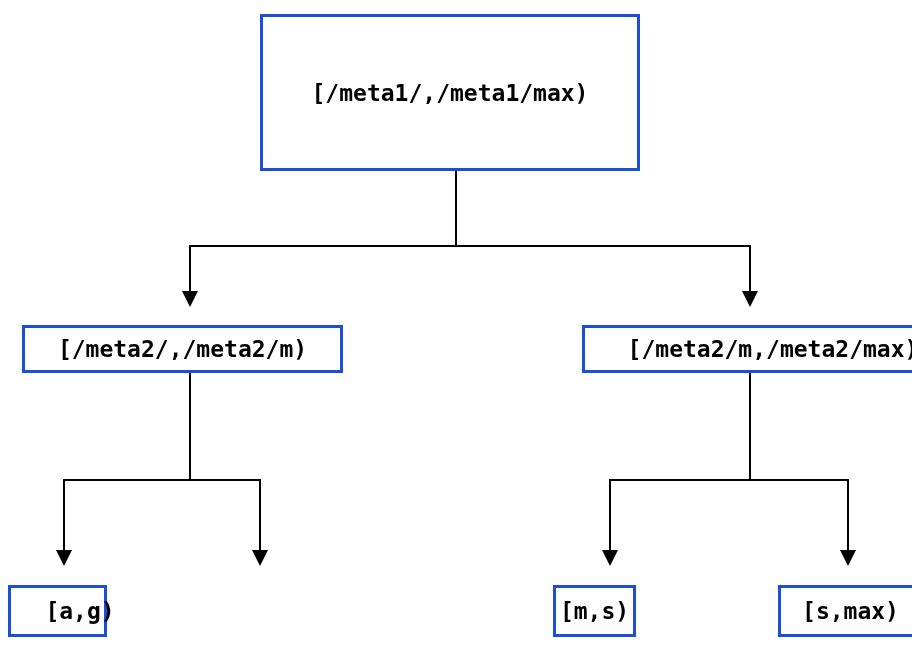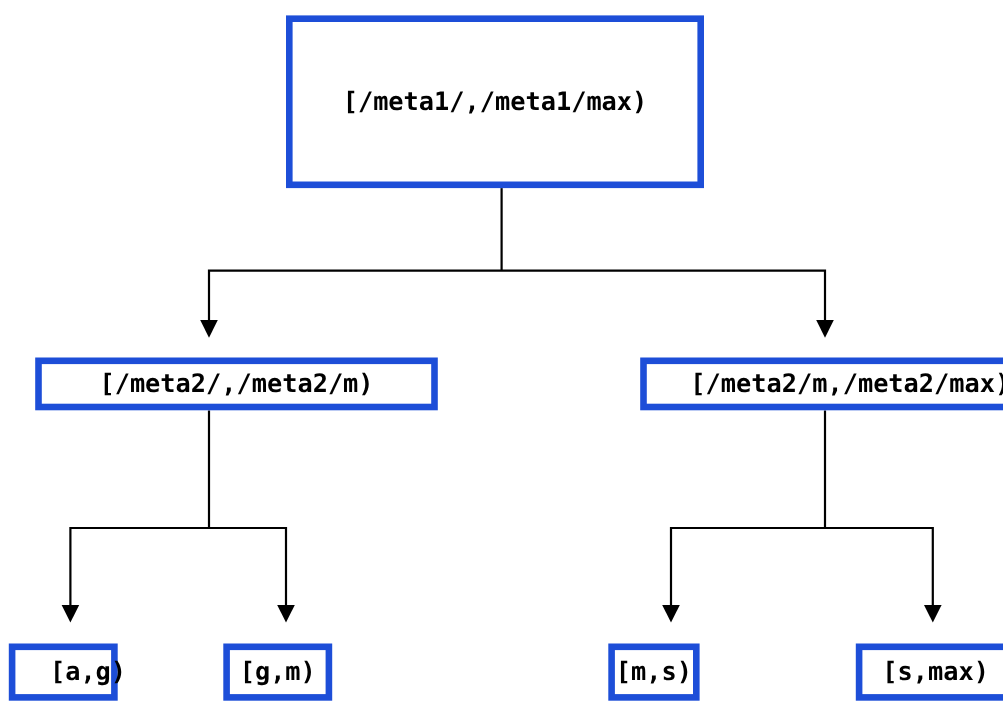--- a/index.html
+++ b/index.html
@@ -18,21 +18,21 @@
   .connectors {
     position: absolute;
     left: 0;
     top: 0;
     width: 912px;
     height: 652px;
   }
   .node {
     position: absolute;
     box-sizing: border-box;
-    border: 6px solid #1d4ed8;
+    border: 3px solid #1d4ed8;
     background: #ffffff;
     display: flex;
     align-items: center;
     justify-content: center;
     color: #000000;
     font-size: 23px;
     font-weight: bold;
     white-space: nowrap;
   }
 </style>
@@ -53,35 +53,32 @@
 
     <path d="M750,373 V480 M609,480 H849 M610,480 V552 M848,480 V552" stroke="#000000" stroke-width="2" fill="none"></path>
     <polygon points="610,566 602,550 618,550" fill="#000000"></polygon>
     <polygon points="848,566 840,550 856,550" fill="#000000"></polygon>
   </svg>
 
   <div class="node" style="left:260px; top:14px; width:380px; height:157px;">
     <span>[/meta1/,/meta1/max)</span>
   </div>
 
-  <div class="node" style="left:22px; top:325px; width:366px; height:48px;margin-left:10px;">
+  <div class="node" style="left:22px; top:325px; width:321px; height:48px;">
     <span>[/meta2/,/meta2/m)</span>
   </div>
 
   <div class="node" style="left:582px; top:325px; width:382px; height:48px;">
     <span>[/meta2/m,/meta2/max)</span>
   </div>
 
   <div class="node" style="left:8px; top:585px; width:99px; height:52px;padding-left:45px;">
     <span>[a,g)</span>
   </div>
 
-  <div class="node" style="left:203px; top:585px; width:99px; height:52px;">
-    <span>[g,m)</span>
-  </div>
 
   <div class="node" style="left:553px; top:585px; width:83px; height:52px;">
     <span>[m,s)</span>
   </div>
 
   <div class="node" style="left:778px; top:585px; width:145px; height:52px;">
     <span>[s,max)</span>
   </div>
 
 </div>

